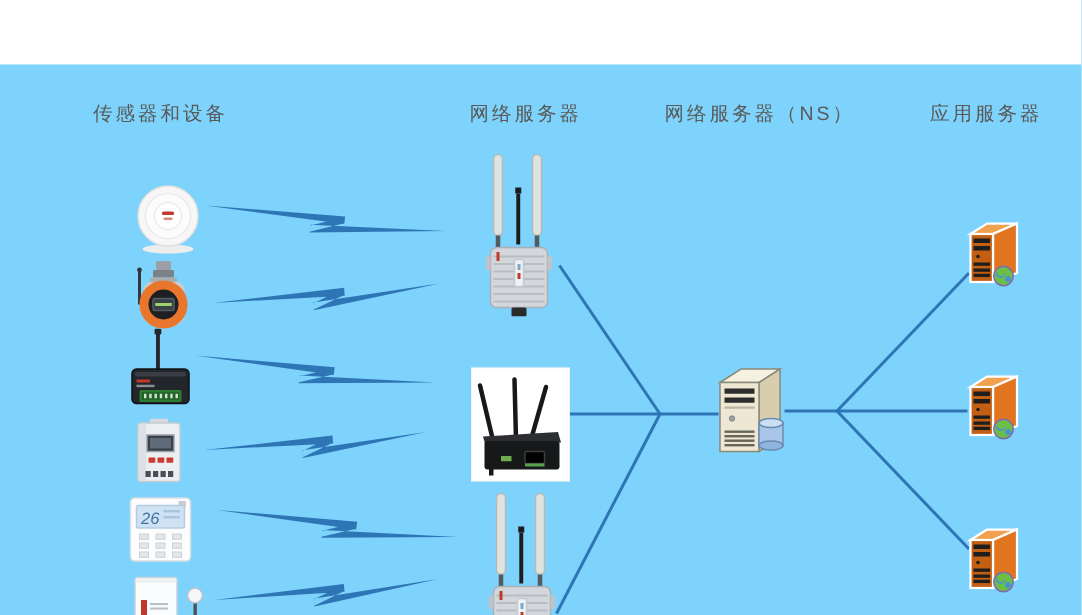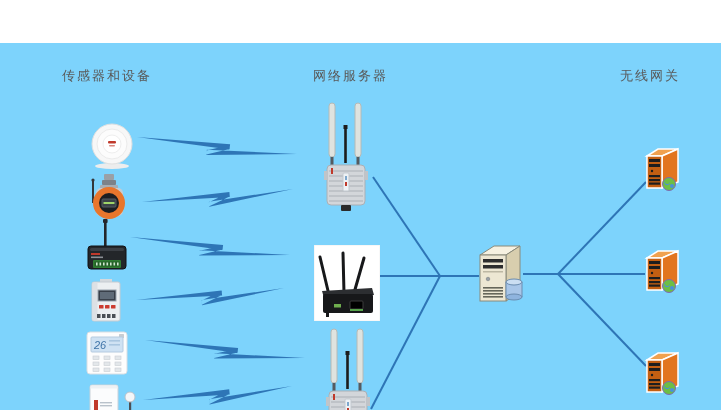--- a/index.html
+++ b/index.html
@@ -10,21 +10,22 @@
   .node{position:absolute;z-index:2;line-height:0;}
   svg{display:block;}
 </style>
 </head>
 <body>
 
 <div class="canvas">
 
   <span class="col-heading" style="left:62px">传感器和设备</span>
   <span class="col-heading" style="left:313px">网络服务器</span>
-  <span class="col-heading" style="left:620px">无线网关</span>
+  <span class="col-heading" style="left:443px">网络服务器（NS）</span>
+  <span class="col-heading" style="left:620px">应用服务器</span>
 
   <svg id="connector-layer" viewBox="0 0 721 410">
       <line x1="373" y1="134" x2="440" y2="233" stroke="#2E75B6" stroke-width="2"></line>
       <line x1="380" y1="233" x2="479" y2="233" stroke="#2E75B6" stroke-width="2"></line>
       <line x1="371" y1="366" x2="440" y2="233" stroke="#2E75B6" stroke-width="2"></line>
       <line x1="523" y1="231" x2="645" y2="231" stroke="#2E75B6" stroke-width="2"></line>
       <line x1="558" y1="231" x2="646" y2="139" stroke="#2E75B6" stroke-width="2"></line>
       <line x1="558" y1="231" x2="646" y2="323" stroke="#2E75B6" stroke-width="2"></line>
       <path d="M137,94 L230.1,101.3 L229.5,106.4 Z M297,111 L206.8,106.8 L206.3,112.0 Z M230.0,101.8 L229.6,105.9 L206.3,111.5 L206.8,107.4 Z" fill="#2E75B6"></path>
       <path d="M142,159 L229.4,148.9 L229.8,154.1 Z M293,146 L208.9,158.7 L209.3,163.8 Z M229.4,149.4 L229.8,153.5 L209.3,163.3 L208.9,159.2 Z" fill="#2E75B6"></path>

